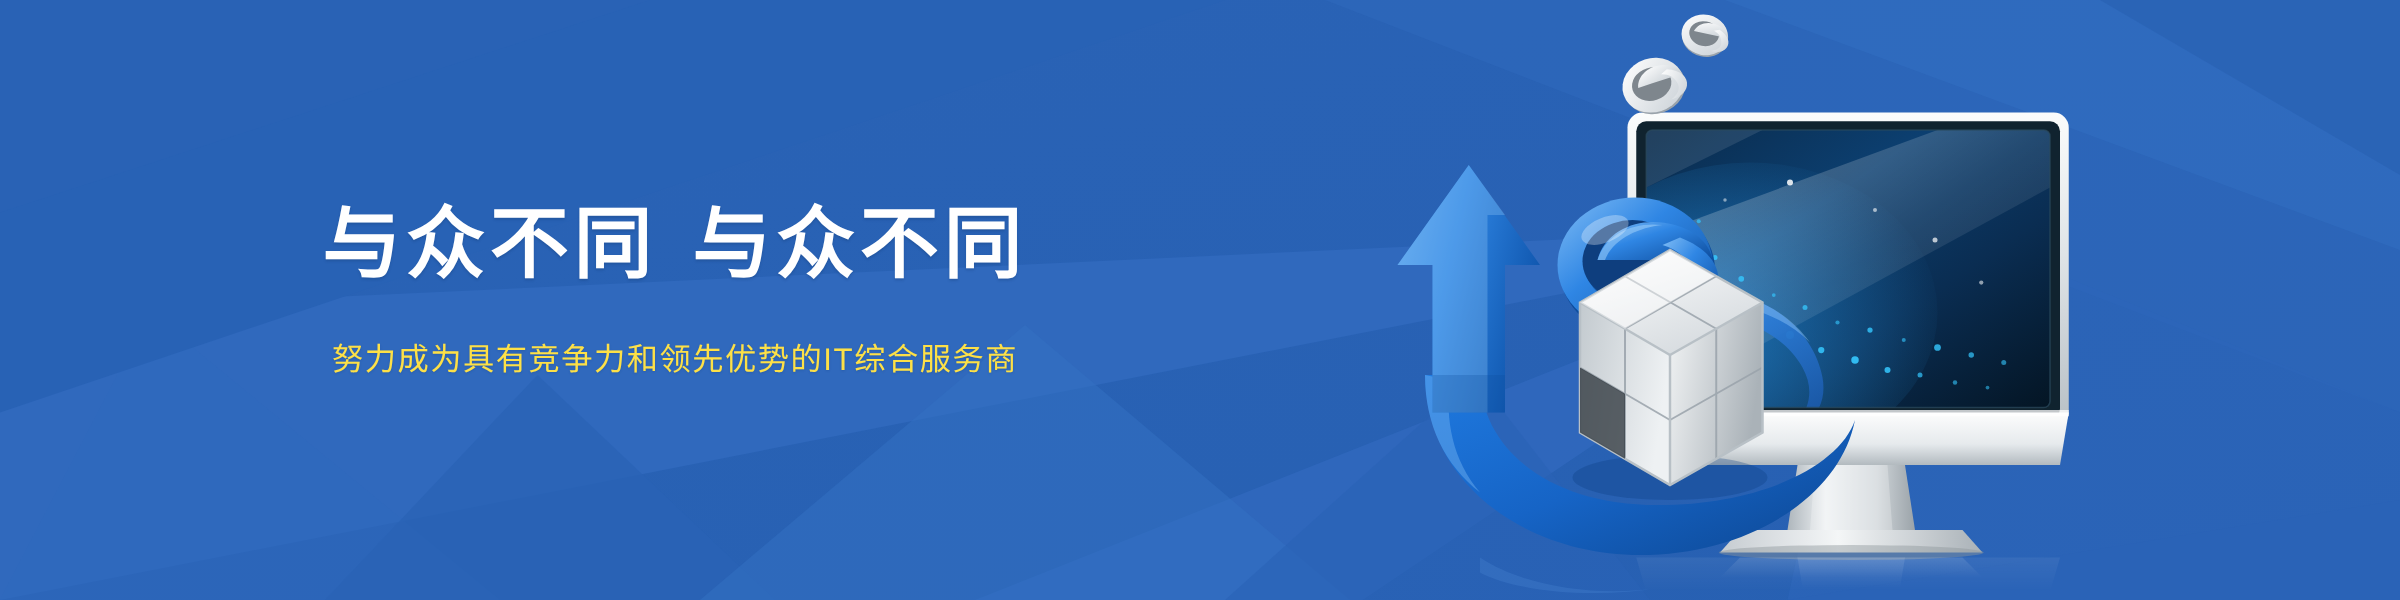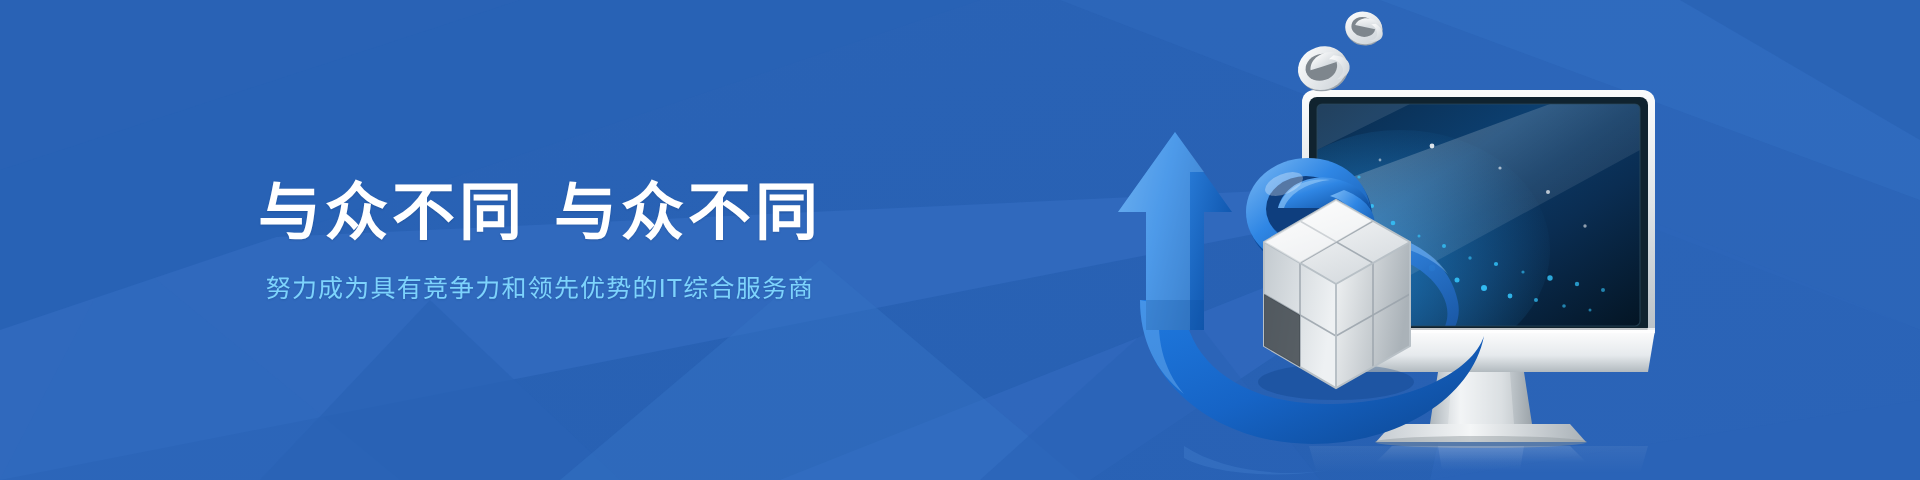--- a/index.html
+++ b/index.html
@@ -36,26 +36,26 @@
     font-weight:bold;
     letter-spacing:4px;
     line-height:1.15;
     margin:0 0 24px 0;
     white-space:nowrap;
     text-shadow:0 1px 2px rgba(12,44,92,.22);
     pointer-events:auto;
   }
   .headline .gap{display:inline-block;width:28px;}
   .subhead{
-    color:#7dd3fc;
+    color:#fde047;
     font-size:25px;
     font-weight:400;
     letter-spacing:1.2px;
     line-height:1.3;
-    margin:0;
+    margin:16px;
     white-space:nowrap;
     text-shadow:0 1px 2px rgba(12,44,92,.18);
     pointer-events:auto;
   }
   
   .artwork{
     position:absolute;
     right:0; top:0;
     width:840px; height:480px;
     z-index:5;

